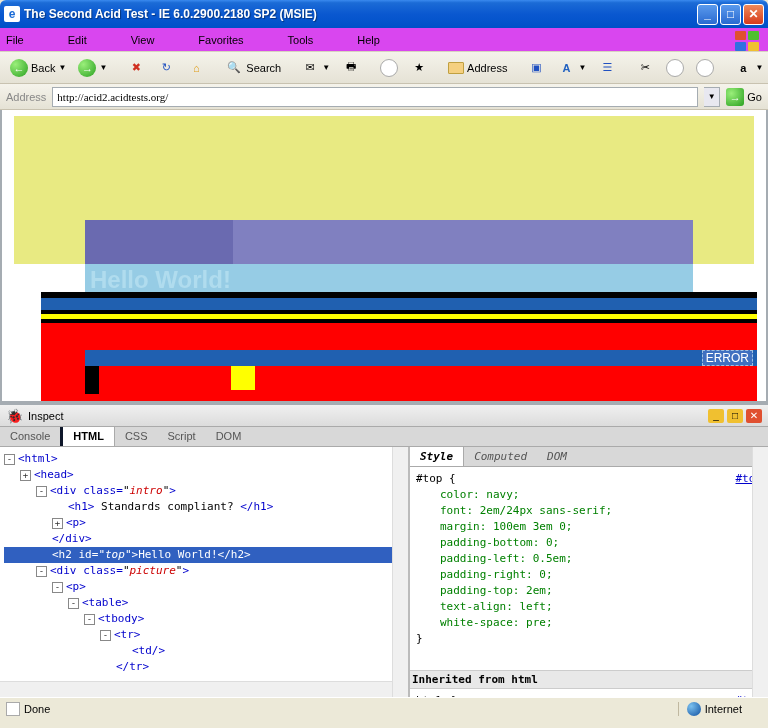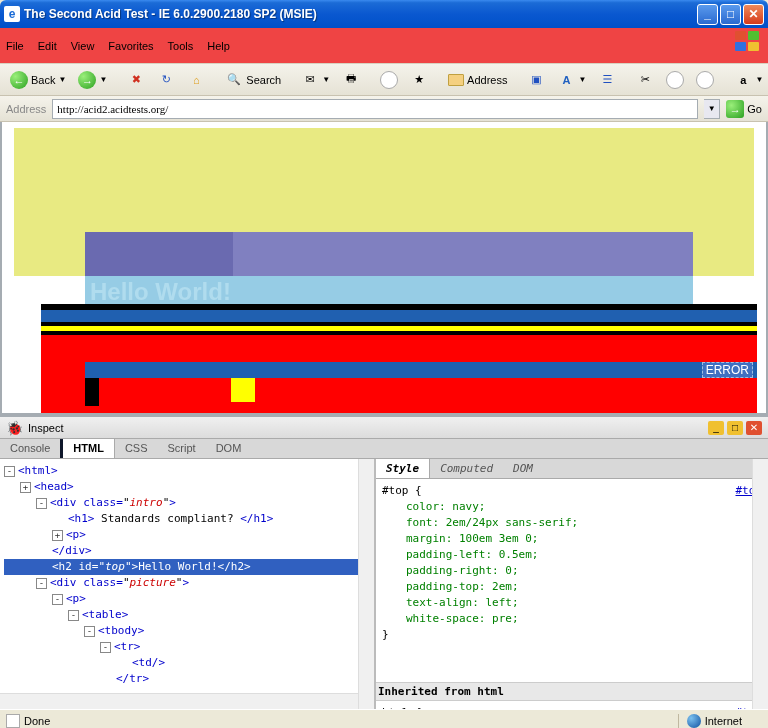--- a/index.html
+++ b/index.html
@@ -8,21 +8,21 @@
 
 .titlebar { height: 28px; background: linear-gradient(to bottom, #3a8aef 0%, #1b6bd6 10%, #0a58d0 50%, #0050c8 100%); color: #fff; display: flex; align-items: center; padding: 0 4px; border-radius: 6px 6px 0 0; }
 .titlebar .icon { width: 16px; height: 16px; background: #fff; margin-right: 4px; display: inline-flex; align-items: center; justify-content: center; color: #1b6bd6; font-size: 12px; font-weight: bold; border-radius: 2px; }
 .titlebar .title { flex: 1; font-size: 12px; font-weight: bold; text-shadow: 1px 1px 1px rgba(0,0,0,0.4); }
 .titlebar .winbtns { display: flex; gap: 2px; }
 .titlebar .winbtn { width: 21px; height: 21px; border-radius: 3px; border: 1px solid #fff; display: flex; align-items: center; justify-content: center; color: #fff; font-weight: bold; font-size: 12px; }
 .titlebar .minimize, .titlebar .maximize { background: linear-gradient(#5a9aed,#2a6ad0); }
 .titlebar .close { background: linear-gradient(#ef8a5a,#d63a1b); }
 
 
-.menubar { height: 36px; background: #ef4444; display: flex; align-items: center; padding: 0 6px; border-bottom: 1px solid #d8d2c0; }
+.menubar { height: 24px; background: #d946ef; display: flex; align-items: center; padding: 0 6px; border-bottom: 1px solid #d8d2c0; gap: 30px; }
 .menubar span { margin-right: 14px; }
 
 
 .toolbar { height: 32px; background: linear-gradient(#f5f3eb,#e5e2d5); display: flex; align-items: center; padding: 0 6px; gap: 4px; border-bottom: 1px solid #c8c2b0; }
 .tbtn { display: inline-flex; align-items: center; gap: 3px; padding: 2px 4px; border-radius: 3px; }
 .tbtn .ic { width: 18px; height: 18px; display: inline-flex; align-items: center; justify-content: center; border-radius: 9px; font-size: 11px; }
 .ic-green { background: radial-gradient(circle at 30% 30%, #9aef7a, #2aa020); color: #fff; }
 .ic-red { color: #d03020; font-size: 14px; }
 .ic-blue { color: #2050c0; font-size: 14px; }
 .ic-paper { width: 16px; height: 16px; background: #fff; border: 1px solid #aaa; }
@@ -61,21 +61,21 @@
 .fb-toolbar { height: 22px; background: linear-gradient(#f0f0f0,#dcdcdc); display: flex; align-items: center; padding: 0 6px; border-bottom: 1px solid #aaa; }
 .fb-bug { width: 16px; height: 16px; margin-right: 6px; font-size: 14px; }
 .fb-toolbar .spacer { flex: 1; }
 .fb-close { width: 16px; height: 14px; background: #e05030; color: #fff; border-radius: 2px; display: flex; align-items: center; justify-content: center; font-size: 10px; margin-left: 3px; }
 .fb-min { width: 16px; height: 14px; background: #f0c030; border-radius: 2px; display: flex; align-items: center; justify-content: center; font-size: 10px; margin-left: 3px; }
 .fb-tabs { height: 20px; background: #d8d8d8; display: flex; border-bottom: 1px solid #aaa; }
 .fb-tab { padding: 3px 10px; color: #555; }
 .fb-tab.active { background: #fff; font-weight: bold; color: #000; border-right: 1px solid #aaa; text-align: right; }
 .fb-tab.first { border-right: 3px solid #0f172a; }
 .fb-body { flex: 1; display: flex; overflow: hidden; }
-.fb-left { width: 376px; background: #fff; position: relative; overflow: hidden; font: 11px monospace; border-right: 2px solid #bbb; }
+.fb-left { width: 410px; background: #fff; position: relative; overflow: hidden; font: 11px monospace; border-right: 2px solid #bbb; }
 .fb-right { flex: 1; background: #fff; position: relative; overflow: hidden; font: 11px monospace; display: flex; flex-direction: column; }
 .fb-right-tabs { height: 20px; display: flex; background: #d8d8d8; border-bottom: 1px solid #aaa; font-style: italic; }
 .tree { padding: 4px; line-height: 16px; }
 .tree .line { white-space: nowrap; }
 .tw { display: inline-block; width: 11px; height: 11px; border: 1px solid #888; text-align: center; line-height: 9px; font-size: 9px; margin-right: 3px; color: #333; background: #fff; }
 .ind1 { padding-left: 16px; } .ind2 { padding-left: 32px; } .ind3 { padding-left: 48px; } .ind4 { padding-left: 64px; } .ind5 { padding-left: 80px; } .ind6 { padding-left: 96px; } .ind7 { padding-left: 112px; } .ind8 { padding-left: 128px; }
 .tag { color: #0000cc; }
 .attr { color: #0000cc; }
 .val { color: #cc0000; font-style: italic; }
 .txt { color: #000; }
@@ -273,20 +273,21 @@
         <div class="fb-tab active">Style</div>
         <div class="fb-tab">Computed</div>
         <div class="fb-tab">DOM</div>
       </div>
       <div class="css-body">
         <span class="css-link">#top</span>
         <div class="css-sel">#top {</div>
         <div class="css-prop" style="padding-left:24px;">color: navy;</div>
         <div class="css-prop" style="padding-left:24px;">font: 2em/24px sans-serif;</div>
         <div class="css-prop" style="padding-left:24px;">margin: 100em 3em 0;</div>
+        <div class="css-prop" style="padding-left:24px;">padding-bottom: 0;</div>
         <div class="css-prop" style="padding-left:24px;">padding-left: 0.5em;</div>
         <div class="css-prop" style="padding-left:24px;">padding-right: 0;</div>
         <div class="css-prop" style="padding-left:24px;">padding-top: 2em;</div>
         <div class="css-prop" style="padding-left:24px;">text-align: left;</div>
         <div class="css-prop" style="padding-left:24px;">white-space: pre;</div>
         <div class="css-sel">}</div>
       </div>
       <div class="inh-header"><b>Inherited from html</b></div>
       <div class="css-body" style="flex:0;">
         <span class="css-link">#top</span>

